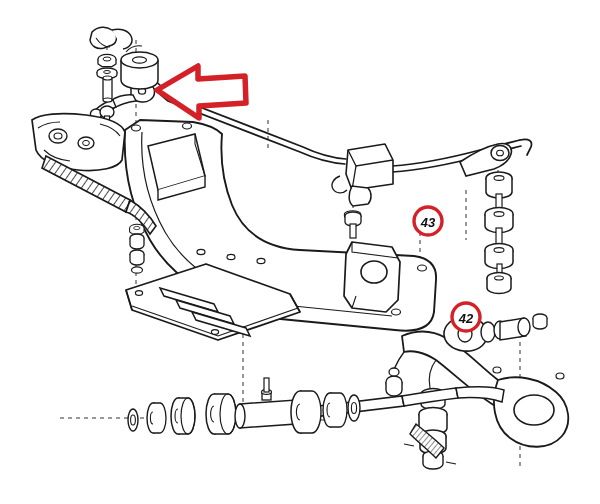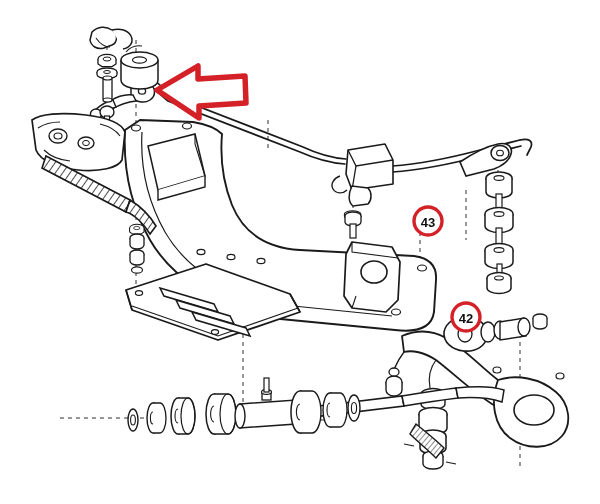--- a/index.html
+++ b/index.html
@@ -1,18 +1,18 @@
 <!DOCTYPE html>
 <html><head>
 <meta charset="utf-8">
 <title>Suspension Diagram</title>
 <style>
   html,body{margin:0;padding:0;background:#ffffff;}
   body{font-family:"Liberation Sans",sans-serif;}
-  #stage{position:relative;width:588px;height:504px;background:#7dd3fc;overflow:hidden;}
+  #stage{position:relative;width:588px;height:504px;background:#7dd3fc;overflow:hidden;font-style:italic;}
   #stage svg{position:absolute;top:0;left:0;}
   .callout-text{
     font-family:"Liberation Sans",sans-serif;
     font-size:13px;font-weight:bold;fill:#111111;
     text-anchor:middle;dominant-baseline:central;
   }
 </style>
 </head>
 <body>
 

